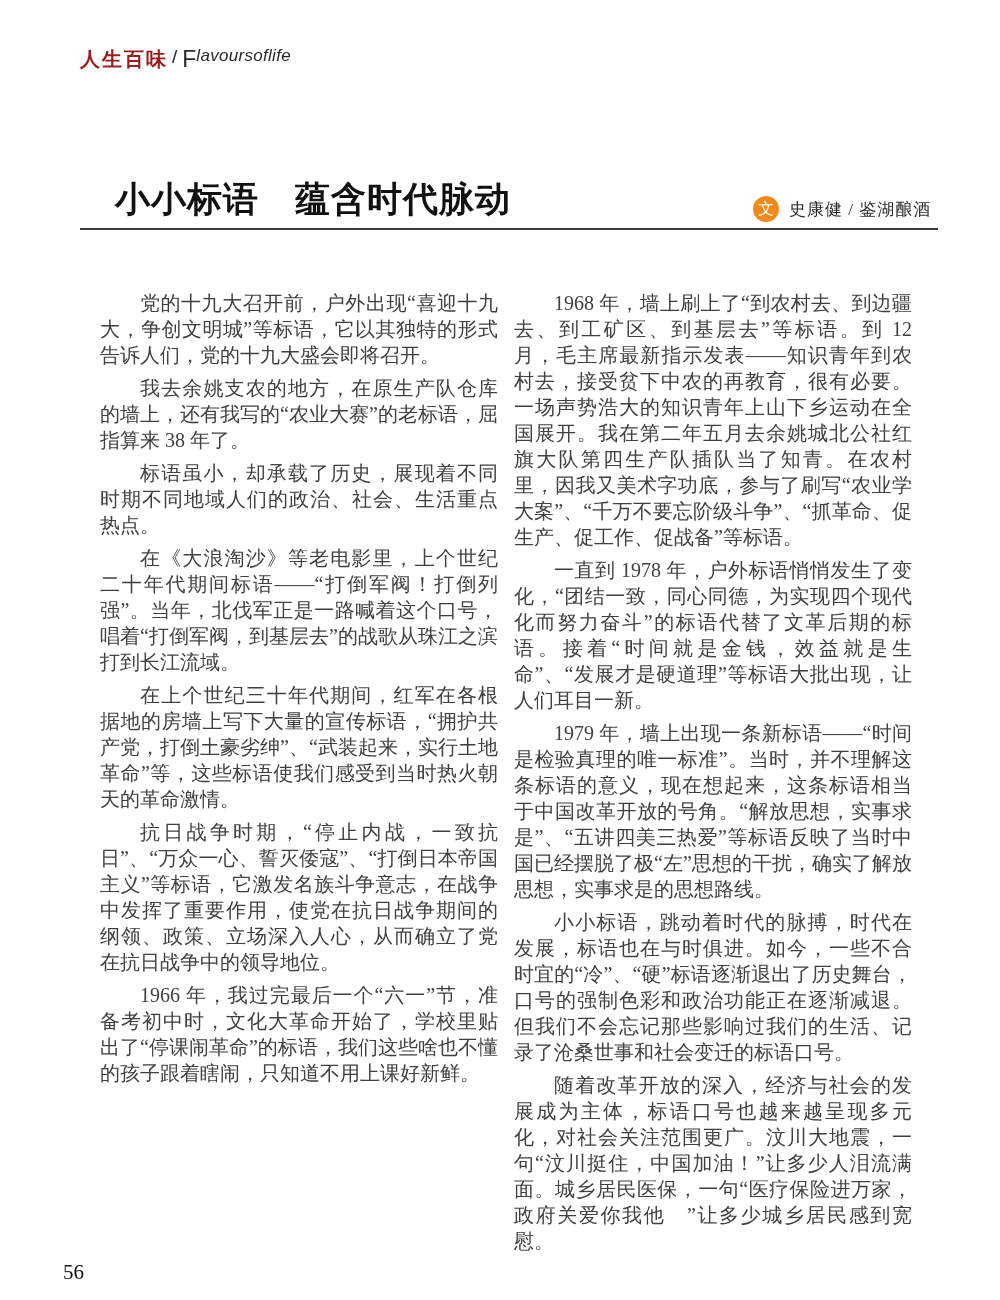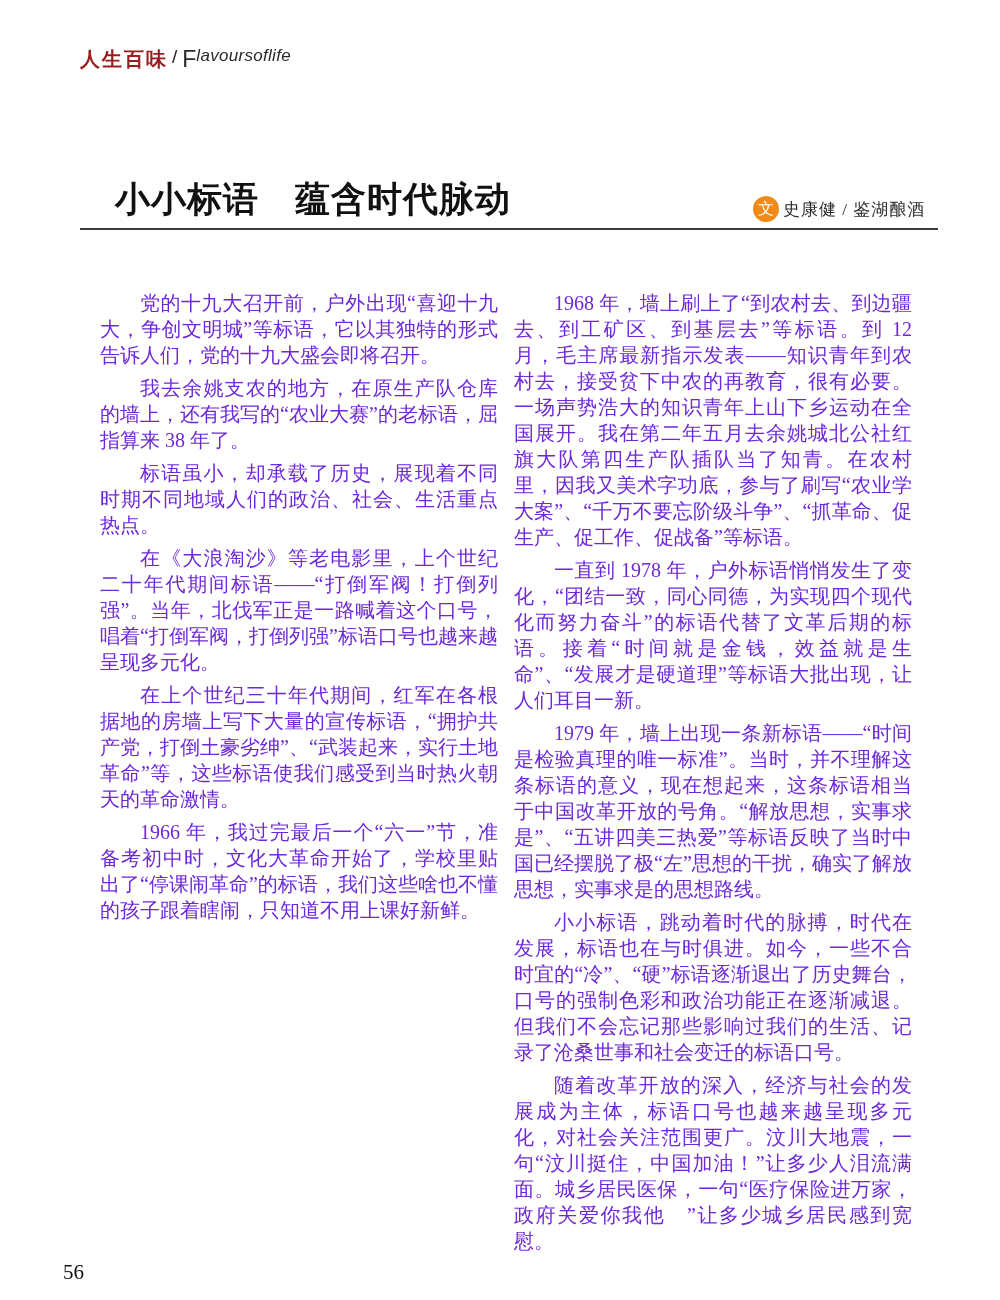--- a/index.html
+++ b/index.html
@@ -76,21 +76,21 @@
     border-radius: 50%;
     display: flex;
     align-items: center;
     justify-content: center;
     color: #ffffff;
     font-size: 16px;
     font-family: "Liberation Serif", serif;
     flex: 0 0 auto;
   }
   .author-name {
-    margin-left: 4px;
+    margin-left: 10px;
     font-size: 17px;
     color: #2d2d2d;
     letter-spacing: 1px;
     white-space: nowrap;
     font-family: "Liberation Serif", "DejaVu Serif", serif;
   }
 
   
   .title-rule {
     position: absolute;
@@ -113,21 +113,21 @@
   .column {
     flex: 1 1 0;
     min-width: 0;
   }
   .column p {
     font-size: 20px;
     line-height: 26px;
     text-align: justify;
     text-indent: 2em;
     margin-bottom: 7px;
-    color: #6d28d9;
+    color: #404040;
   }
 
   
   .page-number {
     position: absolute;
     left: 63px;
     top: 1260px;
     font-size: 21px;
     color: #111111;
     font-family: "Liberation Serif", "DejaVu Serif", serif;
@@ -152,22 +152,23 @@
     <span class="author-name">史康健 / 鉴湖酿酒</span>
   </div>
 
   <div class="title-rule"></div>
 
   <div class="article-body">
     <div class="column">
       <p>党的十九大召开前，户外出现“喜迎十九大，争创文明城”等标语，它以其独特的形式告诉人们，党的十九大盛会即将召开。</p>
       <p>我去余姚支农的地方，在原生产队仓库的墙上，还有我写的“农业大赛”的老标语，屈指算来 38 年了。</p>
       <p>标语虽小，却承载了历史，展现着不同时期不同地域人们的政治、社会、生活重点热点。</p>
-      <p>在《大浪淘沙》等老电影里，上个世纪二十年代期间标语——“打倒军阀！打倒列强”。当年，北伐军正是一路喊着这个口号，唱着“打倒军阀，打倒列强”标语口号也越来越呈现多元化。</p>
+      <p>在《大浪淘沙》等老电影里，上个世纪二十年代期间标语——“打倒军阀！打倒列强”。当年，北伐军正是一路喊着这个口号，唱着“打倒军阀，到基层去”的战歌从珠江之滨打到长江流域。</p>
       <p>在上个世纪三十年代期间，红军在各根据地的房墙上写下大量的宣传标语，“拥护共产党，打倒土豪劣绅”、“武装起来，实行土地革命”等，这些标语使我们感受到当时热火朝天的革命激情。</p>
+      <p>抗日战争时期，“停止内战，一致抗日”、“万众一心、誓灭倭寇”、“打倒日本帝国主义”等标语，它激发名族斗争意志，在战争中发挥了重要作用，使党在抗日战争期间的纲领、政策、立场深入人心，从而确立了党在抗日战争中的领导地位。</p>
       <p>1966 年，我过完最后一个“六一”节，准备考初中时，文化大革命开始了，学校里贴出了“停课闹革命”的标语，我们这些啥也不懂的孩子跟着瞎闹，只知道不用上课好新鲜。</p>
     </div>
     <div class="column">
       <p>1968 年，墙上刷上了“到农村去、到边疆去、到工矿区、到基层去”等标语。到 12 月，毛主席最新指示发表——知识青年到农村去，接受贫下中农的再教育，很有必要。一场声势浩大的知识青年上山下乡运动在全国展开。我在第二年五月去余姚城北公社红旗大队第四生产队插队当了知青。在农村里，因我又美术字功底，参与了刷写“农业学大案”、“千万不要忘阶级斗争”、“抓革命、促生产、促工作、促战备”等标语。</p>
       <p>一直到 1978 年，户外标语悄悄发生了变化，“团结一致，同心同德，为实现四个现代化而努力奋斗”的标语代替了文革后期的标语。接着“时间就是金钱，效益就是生命”、“发展才是硬道理”等标语大批出现，让人们耳目一新。</p>
       <p>1979 年，墙上出现一条新标语——“时间是检验真理的唯一标准”。当时，并不理解这条标语的意义，现在想起来，这条标语相当于中国改革开放的号角。“解放思想，实事求是”、“五讲四美三热爱”等标语反映了当时中国已经摆脱了极“左”思想的干扰，确实了解放思想，实事求是的思想路线。</p>
       <p>小小标语，跳动着时代的脉搏，时代在发展，标语也在与时俱进。如今，一些不合时宜的“冷”、“硬”标语逐渐退出了历史舞台，口号的强制色彩和政治功能正在逐渐减退。但我们不会忘记那些影响过我们的生活、记录了沧桑世事和社会变迁的标语口号。</p>
       <p>随着改革开放的深入，经济与社会的发展成为主体，标语口号也越来越呈现多元化，对社会关注范围更广。汶川大地震，一句“汶川挺住，中国加油！”让多少人泪流满面。城乡居民医保，一句“医疗保险进万家，政府关爱你我他　”让多少城乡居民感到宽慰。</p>
     </div>
   </div>

